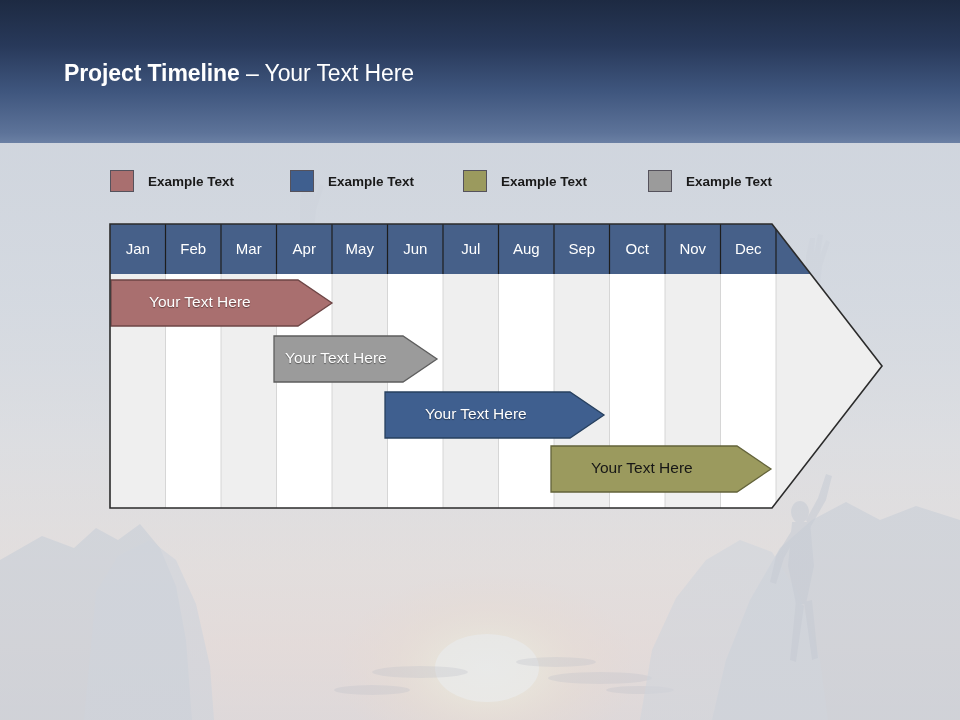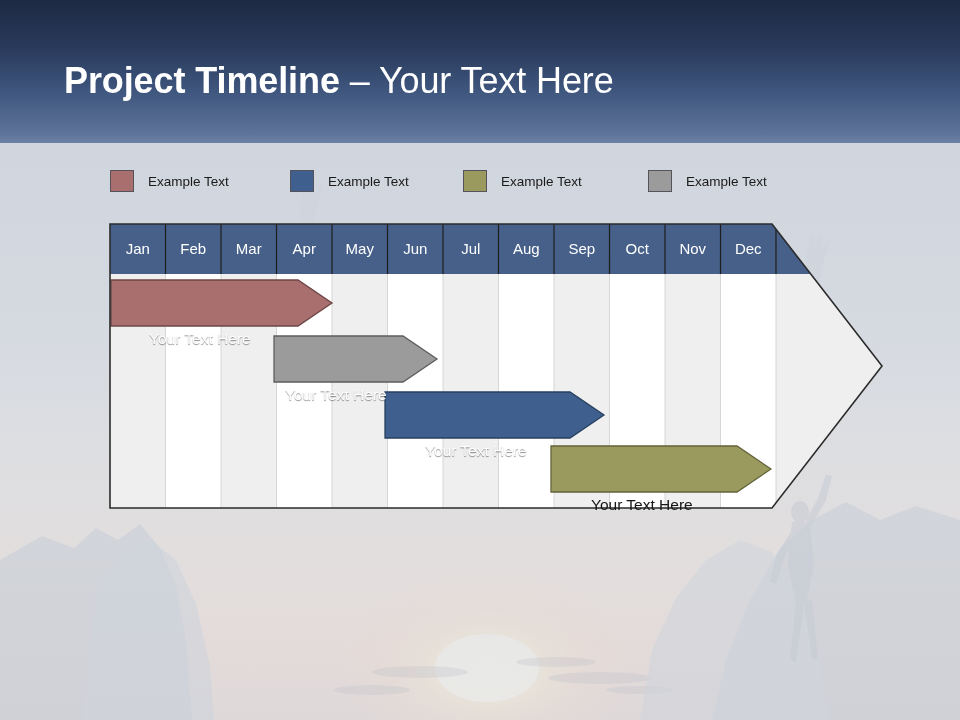--- a/index.html
+++ b/index.html
@@ -15,44 +15,43 @@
   #photo { position:absolute; inset:0; z-index:0; }
 
   
   #header {
     position:absolute; left:0; top:0; width:960px; height:143px;
     background:linear-gradient(to bottom,#1d2a42 0%,#28395a 32%,#3f567e 64%,#5d7399 93%,#6b80a4 100%);
     z-index:5;
   }
   #title {
     position:absolute; left:64px; top:60px;
-    font-size:36px; color:#ffffff; white-space:nowrap;
+    font-size:23px; color:#ffffff; white-space:nowrap;
     letter-spacing:-0.1px;
   }
   #title .b { font-weight:bold; }
   #title .n { font-weight:normal; }
 
   
   #legend { position:absolute; left:0; top:166px; width:960px; height:32px; z-index:6; }
   .legend-item { position:absolute; top:0; height:30px; display:flex; align-items:center; }
   .legend-swatch {
     width:24px; height:22px; border:1px solid #55525c; flex:0 0 auto;
   }
   .legend-label {
-    margin-left:14px; font-size:13.5px; font-weight:normal; color:#1a1a1a; white-space:nowrap;
+    margin-left:14px; font-size:13.5px; font-weight:bold; color:#1a1a1a; white-space:nowrap;
   }
 
   
   #chart { position:absolute; left:108px; top:222px; width:778px; height:292px; z-index:6; }
   #chart svg { display:block; overflow:visible; }
   .bar-label {
     position:absolute; color:#ffffff; font-size:15.5px; white-space:nowrap;
     text-shadow:0 1px 1px rgba(0,0,0,.45);
     pointer-events:none;
-    margin-top:37px;
   }
   .bar-label.dark { color:#161616; text-shadow:none; }
 </style>
 </head>
 <body>
 
 <div id="photo">
   <svg width="960" height="720" viewBox="0 0 960 720">
     <defs>
       <linearGradient id="skyGrad" x1="0" y1="0" x2="0" y2="1">

